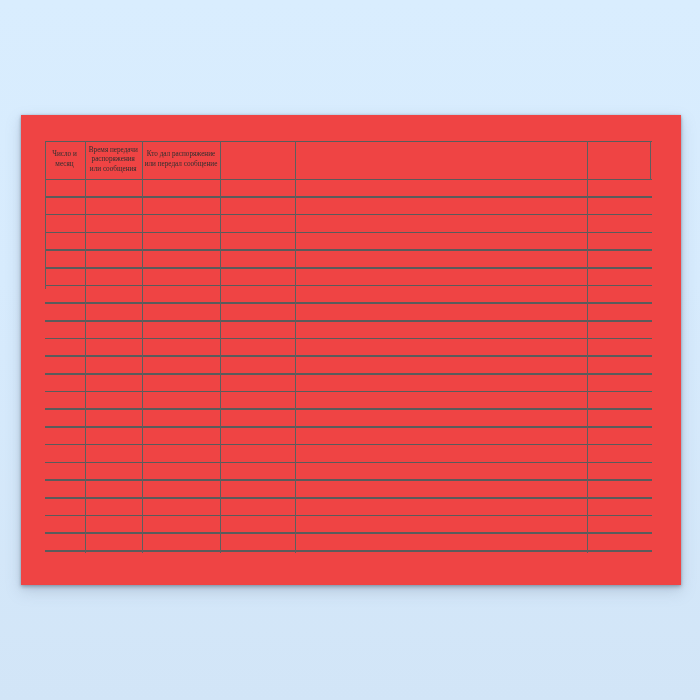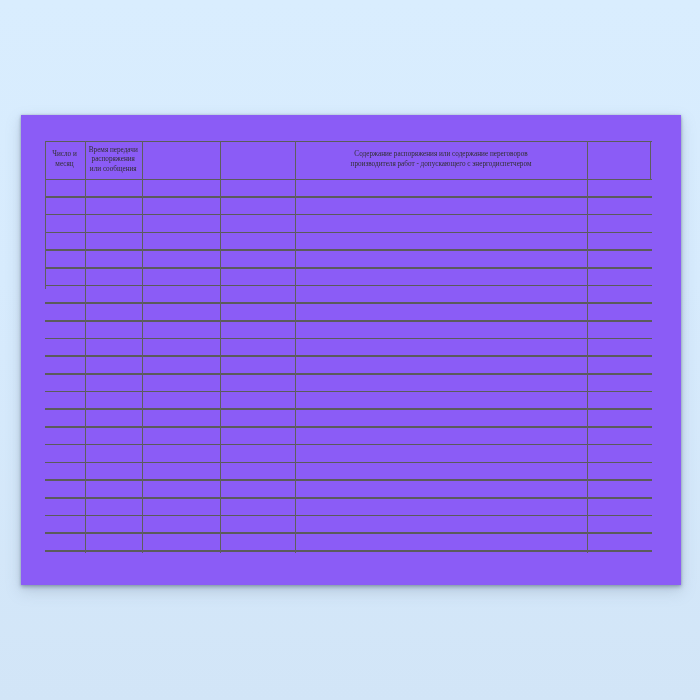--- a/index.html
+++ b/index.html
@@ -4,21 +4,21 @@
 <style>
   html, body { margin:0; padding:0; }
   body {
     width:700px; height:700px; position:relative; overflow:hidden;
     background:linear-gradient(180deg, #d9edfe 0%, #d7ebfd 40%, #d2e5f7 100%);
     font-family:"Liberation Serif", serif;
   }
   .scene { position:absolute; inset:0; }
   .page {
     position:absolute; left:21px; top:115px; width:660px; height:470px;
-    background:#8b5cf6;
+    background:#ef4444;
     box-shadow:0 2px 4px rgba(96,114,135,.55), 0 6px 14px rgba(110,130,155,.28), 0 0 2px rgba(120,135,155,.40);
   }
   .log-table { position:absolute; left:23.5px; top:25.5px; width:607px; height:413px; }
   .hline { position:absolute; left:0; width:607px; height:1.6px; background:#5b5b5b; }
   .vline { position:absolute; width:1.4px; background:#5e5e5e; }
   .hcell {
     position:absolute; top:1.6px; height:36px;
     display:flex; align-items:center; justify-content:center;
     text-align:center; white-space:pre-line;
     font-size:7.2px; line-height:1.35; color:#2f2f2f;
@@ -58,17 +58,17 @@
         <div class="vline" style="left: 175.5px; top: 0px; height: 412.49px;"></div>
         <div class="vline" style="left: 250.5px; top: 0px; height: 412.49px;"></div>
         <div class="vline" style="left: 542.5px; top: 0px; height: 412.49px;"></div>
         <div class="vline" style="left: 0px; top: 0px; height: 148px;"></div>
         <div class="vline" style="left: 605.6px; top: 0px; height: 39.6px;"></div>
         <div class="hcell" style="left: 2px; width: 36px;">Число и
 месяц</div>
         <div class="hcell" style="left: 42px; width: 53.5px;">Время передачи
 распоряжения
 или сообщения</div>
-        <div class="hcell" style="left: 252.5px; width: 288px;">Содержание распоряжения или содержание переговоров
-производителя работ - допускающего с энергодиспетчером</div>
+        <div class="hcell" style="left: 99.5px; width: 74px;">Кто дал распоряжение
+или передал сообщение</div>
       </div>
   </div>
 </div>
 
 </body></html>

